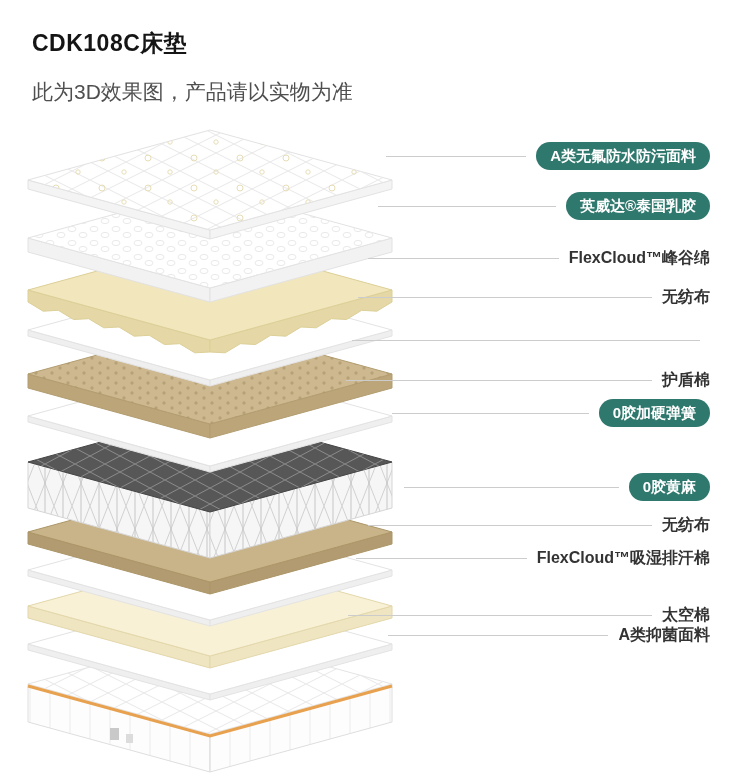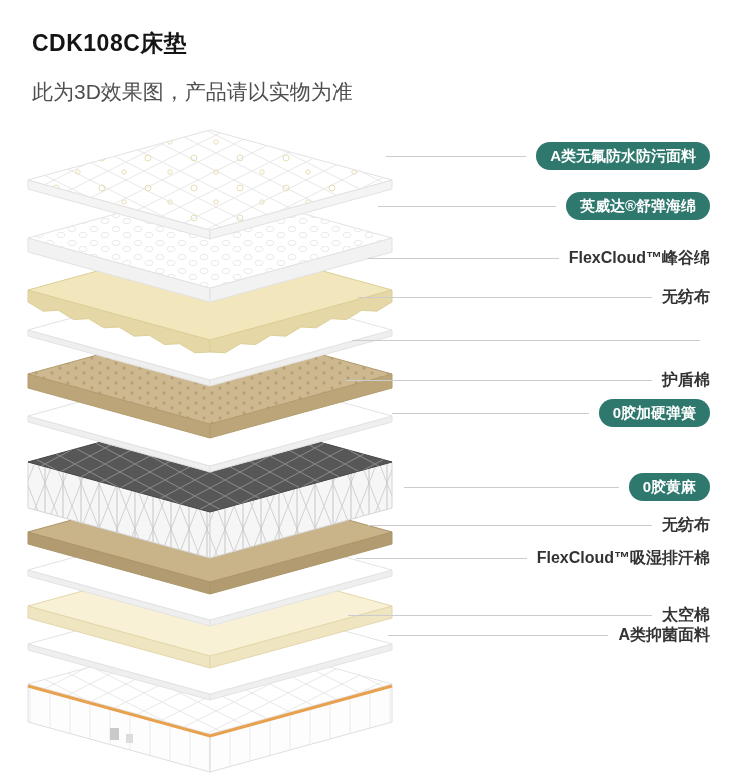--- a/index.html
+++ b/index.html
@@ -127,21 +127,21 @@
       <polygon points="28.0,180.0 210.0,130.0 392.0,180.0 210.0,230.0" fill="url(#deco)" stroke="none"></polygon>
     </g>
   </svg>
 
 <div class="row" style="top:141px;left:386px">
   <i class="line"></i>
   <span class="lbl badge">A类无氟防水防污面料</span>
 </div>
 <div class="row" style="top:191px;left:378px">
   <i class="line"></i>
-  <span class="lbl badge">英威达®舒弹海绵</span>
+  <span class="lbl badge">英威达®泰国乳胶</span>
 </div>
 <div class="row" style="top:243px;left:368px">
   <i class="line"></i>
   <span class="lbl">FlexCloud™峰谷绵</span>
 </div>
 <div class="row" style="top:282px;left:358px">
   <i class="line"></i>
   <span class="lbl">无纺布</span>
 </div>
 <div class="row" style="top:325px;left:352px">

